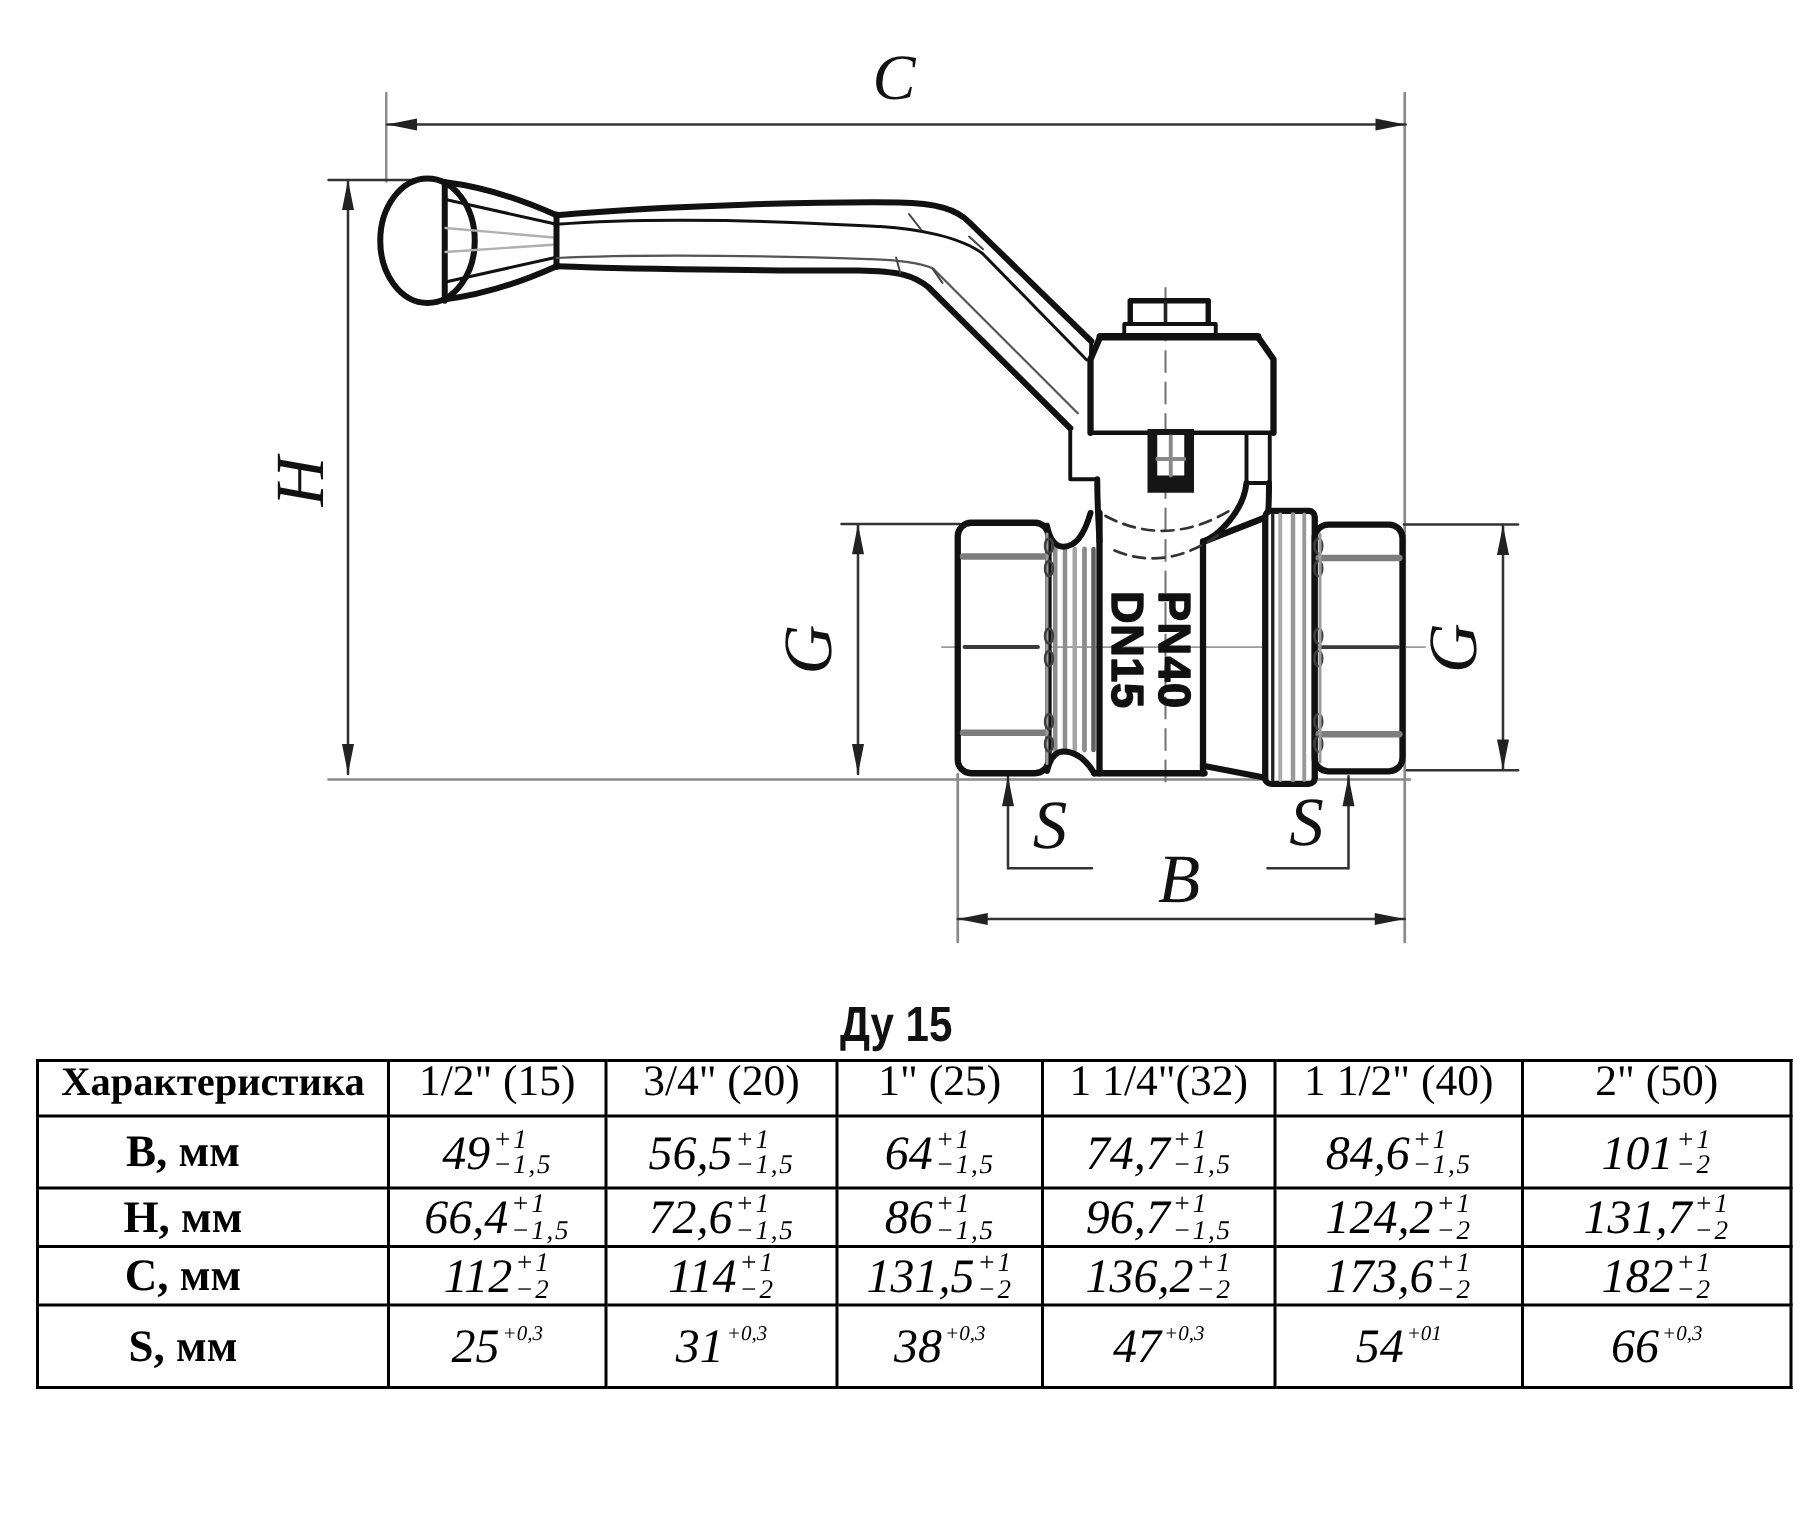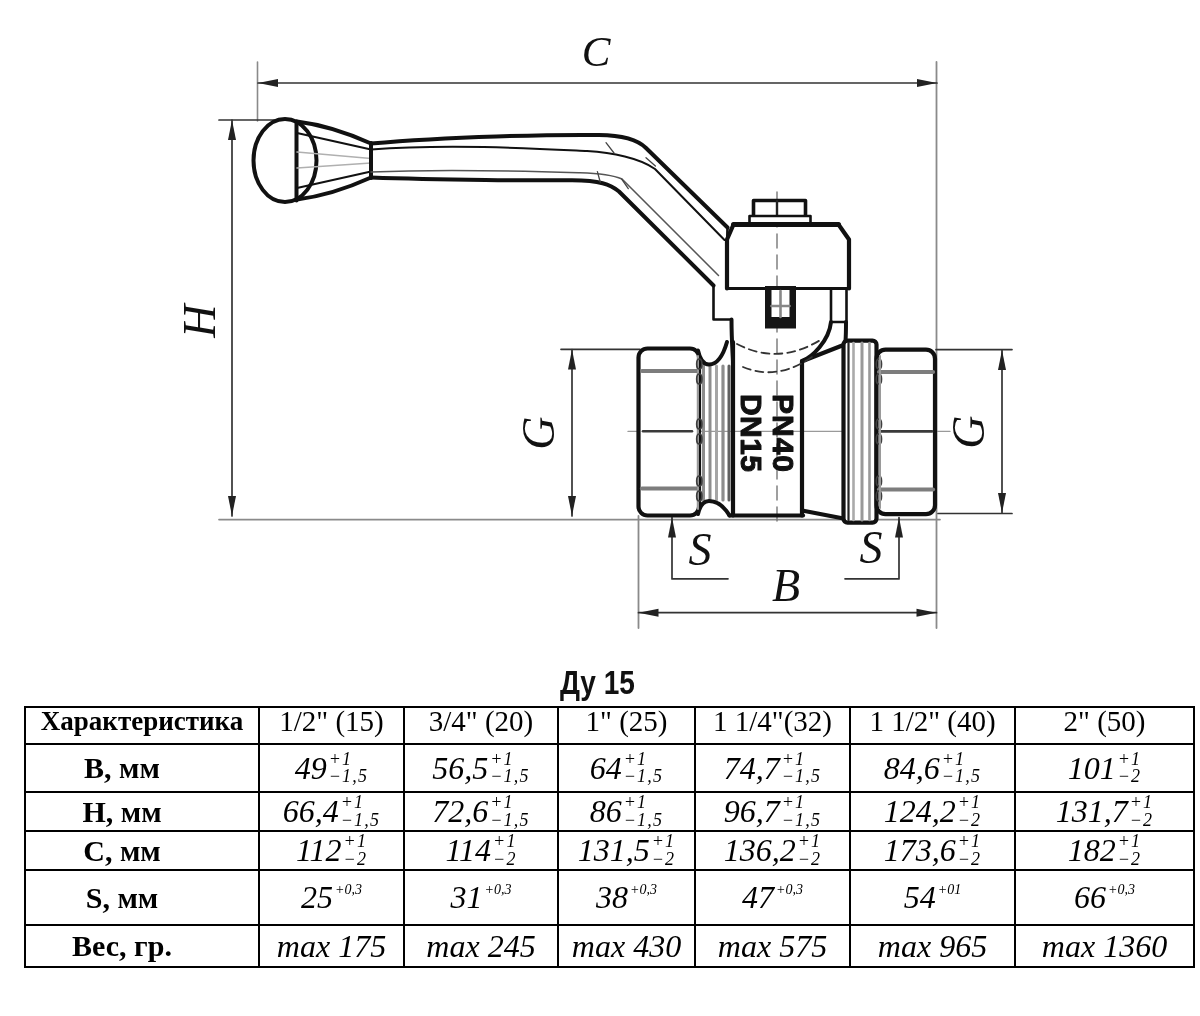--- a/index.html
+++ b/index.html
@@ -313,36 +313,15 @@
     <td class="val">
             <div class="vw">47<span class="sup">+0,3</span></div>
           </td>
     <td class="val">
             <div class="vw">54<span class="sup">+01</span></div>
           </td>
     <td class="val">
             <div class="vw">66<span class="sup">+0,3</span></div>
           </td>
   </tr>
-  <tr style="height:42px">
-    <td class="lbl">Вес, гр.</td>
-    <td class="val">
-            <div class="vw">max 175</div>
-          </td>
-    <td class="val">
-            <div class="vw">max 245</div>
-          </td>
-    <td class="val">
-            <div class="vw">max 430</div>
-          </td>
-    <td class="val">
-            <div class="vw">max 575</div>
-          </td>
-    <td class="val">
-            <div class="vw">max 965</div>
-          </td>
-    <td class="val">
-            <div class="vw">max 1360</div>
-          </td>
-  </tr>
 </tbody>
     </table>
 </div>
 
 </body></html>

